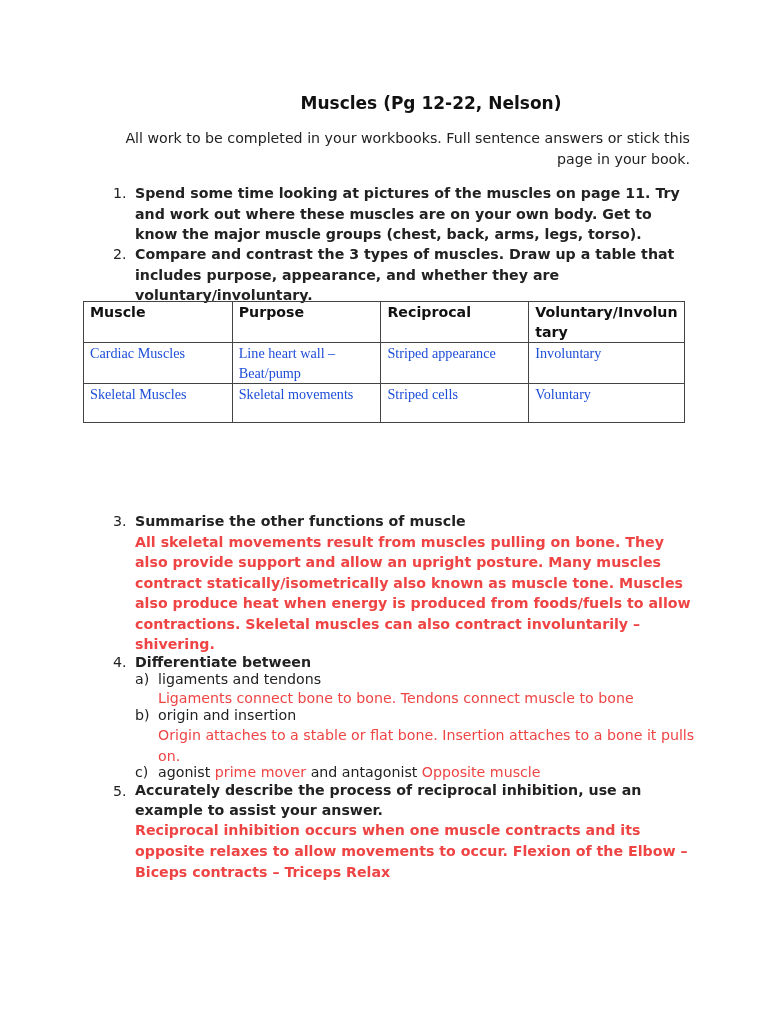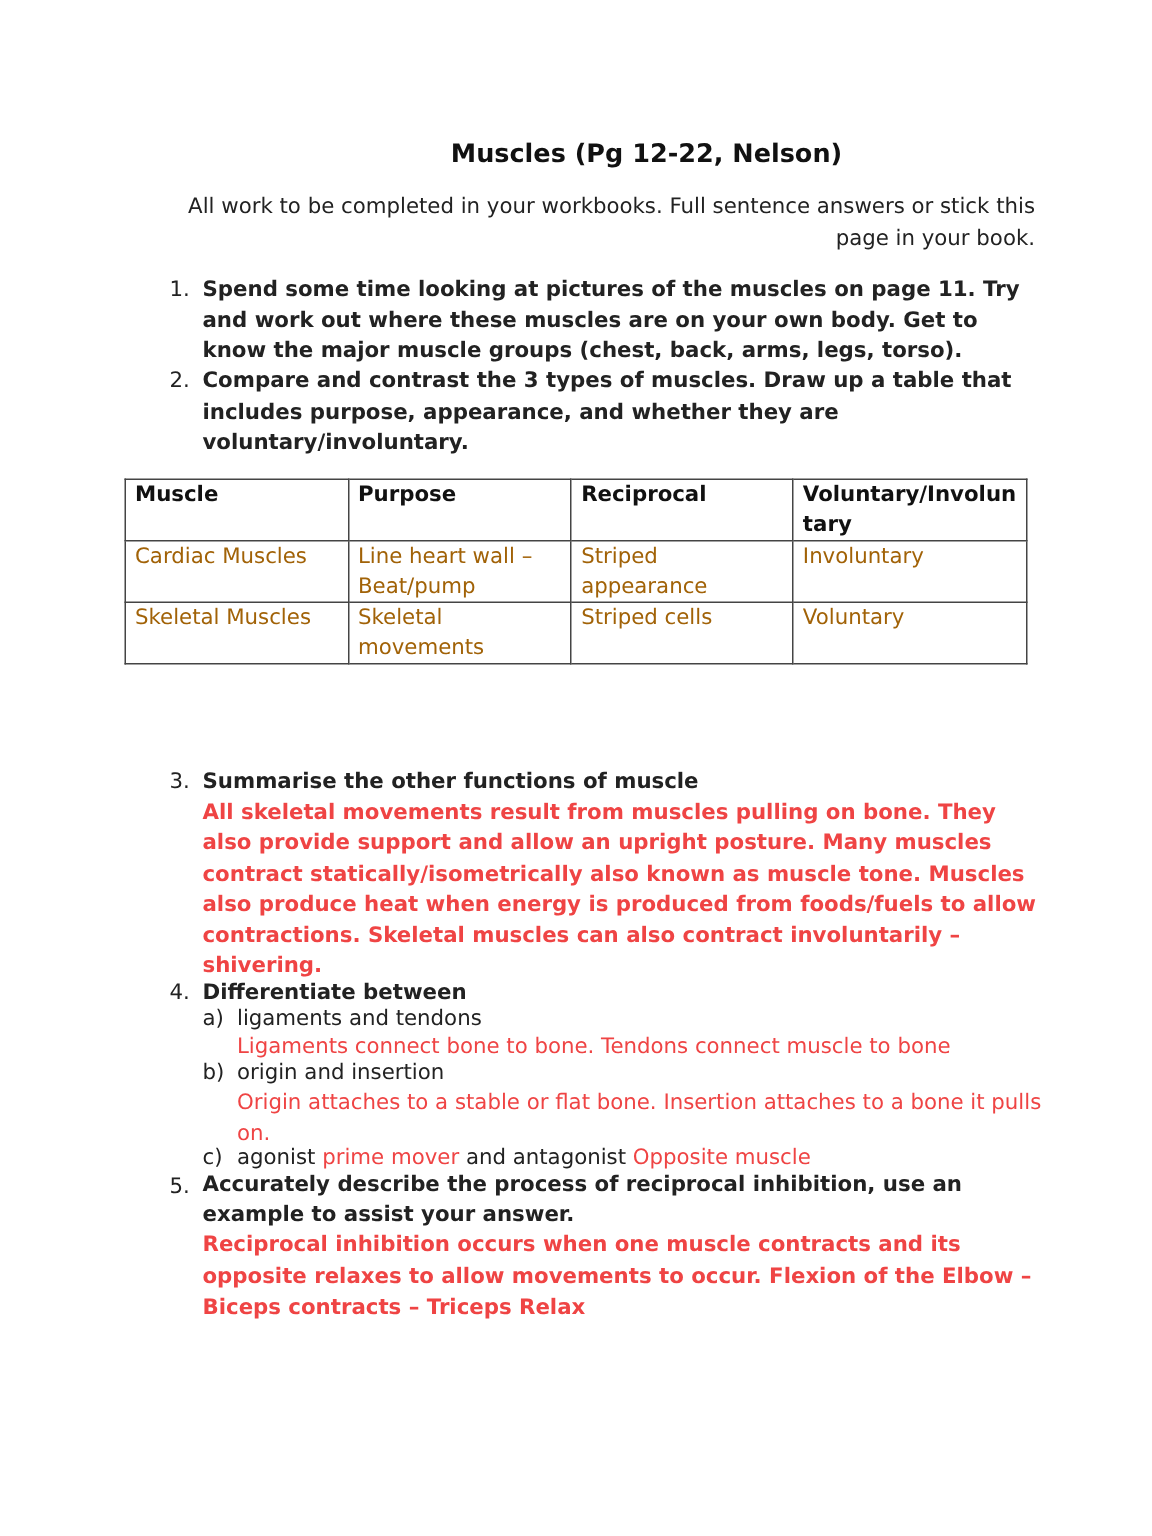--- a/index.html
+++ b/index.html
@@ -17,29 +17,29 @@
     font-size: 14.2px; line-height: 21px; color: #222; text-align: right;
   }
   .red { color: #ef4444; }
   .item { position: absolute; left: 113px; width: 580px; font-size: 14.2px; line-height: 20.5px; color: #222; }
   .item .num { position: absolute; left: 0; top: 0; }
   .item .body { margin-left: 22px; font-weight: bold; }
   .sub { position: absolute; left: 135px; width: 560px; font-size: 14.2px; line-height: 19px; color: #222; }
   .sub .lbl { position: absolute; left: 0; top: 0; }
   .sub .body { margin-left: 23px; }
   table.muscles {
-    position: absolute; left: 83px; top: 319px; width: 602px;
+    position: absolute; left: 83px; top: 301px; width: 602px;
     border-collapse: collapse; font-size: 14.2px; line-height: 20px;
   }
   table.muscles td, table.muscles th {
     border: 1px solid #444; vertical-align: top; text-align: left;
     padding: 0 6px; font-weight: normal;
   }
   table.muscles th { font-weight: bold; color: #111; height: 40px; }
-  table.muscles td { color: #a16207; height: 38px; }
+  table.muscles td { color: #1d4ed8; height: 38px; font-family: Liberation Serif, serif; }
   .c1 { width: 136px; } .c2 { width: 136px; } .c3 { width: 135px; } .c4 { width: 143px; }
 </style>
 </head>
 <body>
 
 <div class="page">
   <div class="title">Muscles (Pg 12-22, Nelson)</div>
   <div class="intro">All work to be completed in your workbooks. Full sentence answers or stick this page in your book.</div>
 
   <div class="item" style="top:183px;">

